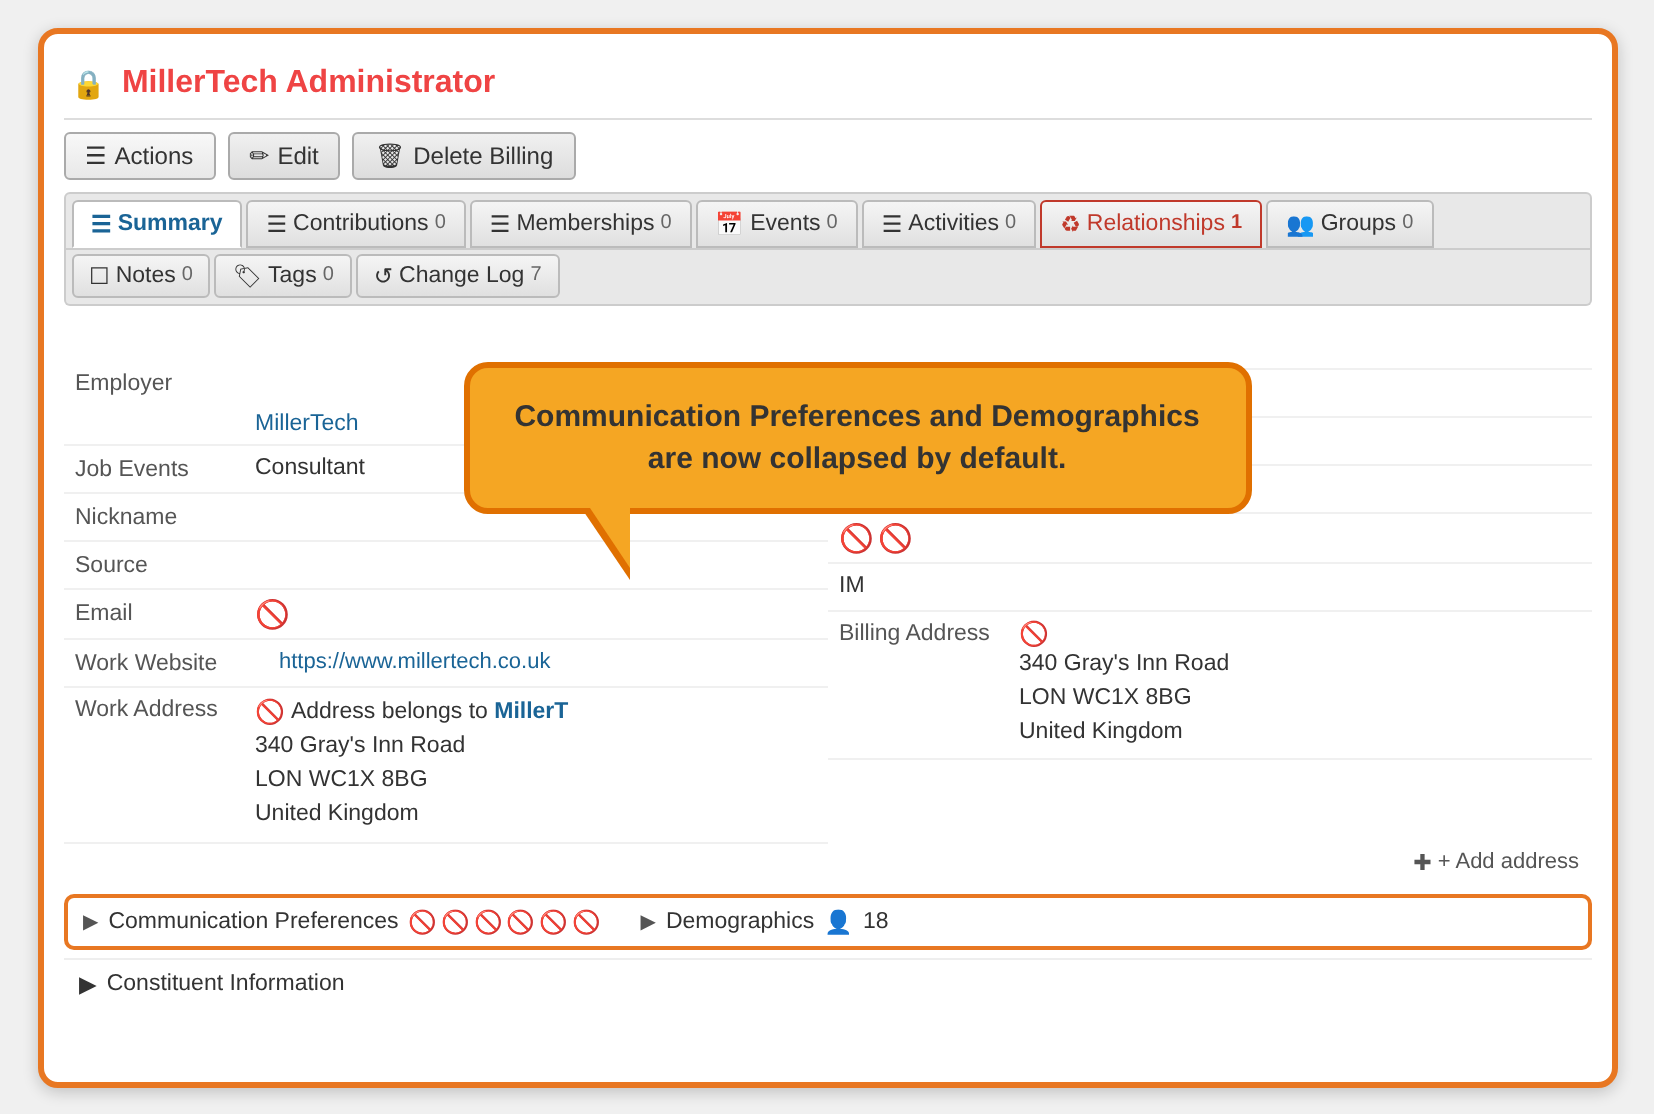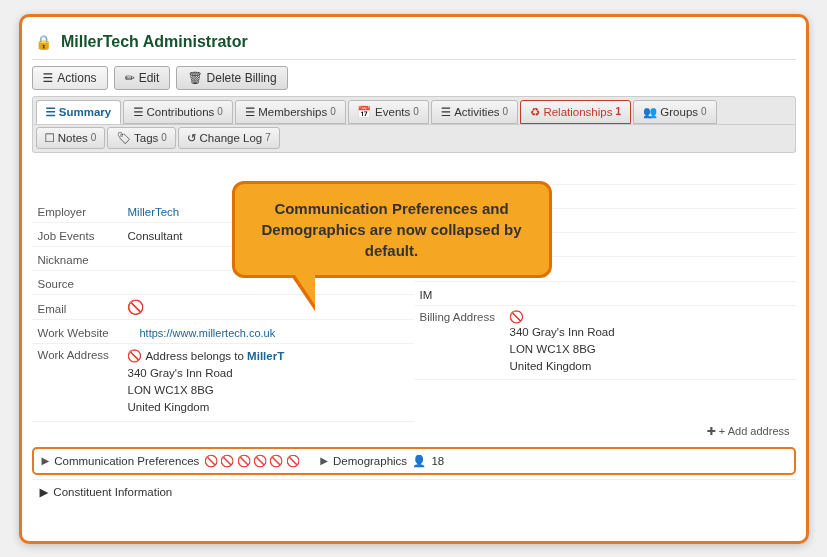--- a/index.html
+++ b/index.html
@@ -31,21 +31,21 @@
       border-bottom: 1px solid #ddd;
       margin-bottom: 6px;
     }
     .title-bar .lock-icon {
       color: #888;
       font-size: 14px;
     }
     .title-bar .title-text {
       font-size: 16px;
       font-weight: bold;
-      color: #14532d;
+      color: #ef4444;
     }
     .toolbar {
       display: flex;
       gap: 6px;
       margin-bottom: 6px;
     }
     .btn {
       padding: 4px 10px;
       font-size: 12px;
       border: 1px solid #aaa;
@@ -127,21 +127,21 @@
       gap: 0;
       position: relative;
     }
     .fields-grid {
       display: grid;
       grid-template-columns: 1fr 1fr;
       gap: 0;
     }
     .field-row {
       display: flex;
-      align-items: flex-end;
+      align-items: center;
       padding: 4px 6px;
       border-bottom: 1px solid #f0f0f0;
       min-height: 24px;
     }
     .field-label {
       width: 90px;
       min-width: 90px;
       color: #555;
       font-size: 11.5px;
       padding-top: 1px;
@@ -206,21 +206,21 @@
     }
     
     .callout {
       position: absolute;
       background: #f5a623;
       border: 3px solid #e07000;
       border-radius: 12px;
       padding: 14px 20px;
       top: 20px;
       left: 200px;
-      width: 320px;
+      width: 394px;
       z-index: 10;
       text-align: center;
     }
     .callout::before {
       content: '';
       position: absolute;
       bottom: -30px;
       left: 60px;
       width: 0;
       height: 0;

